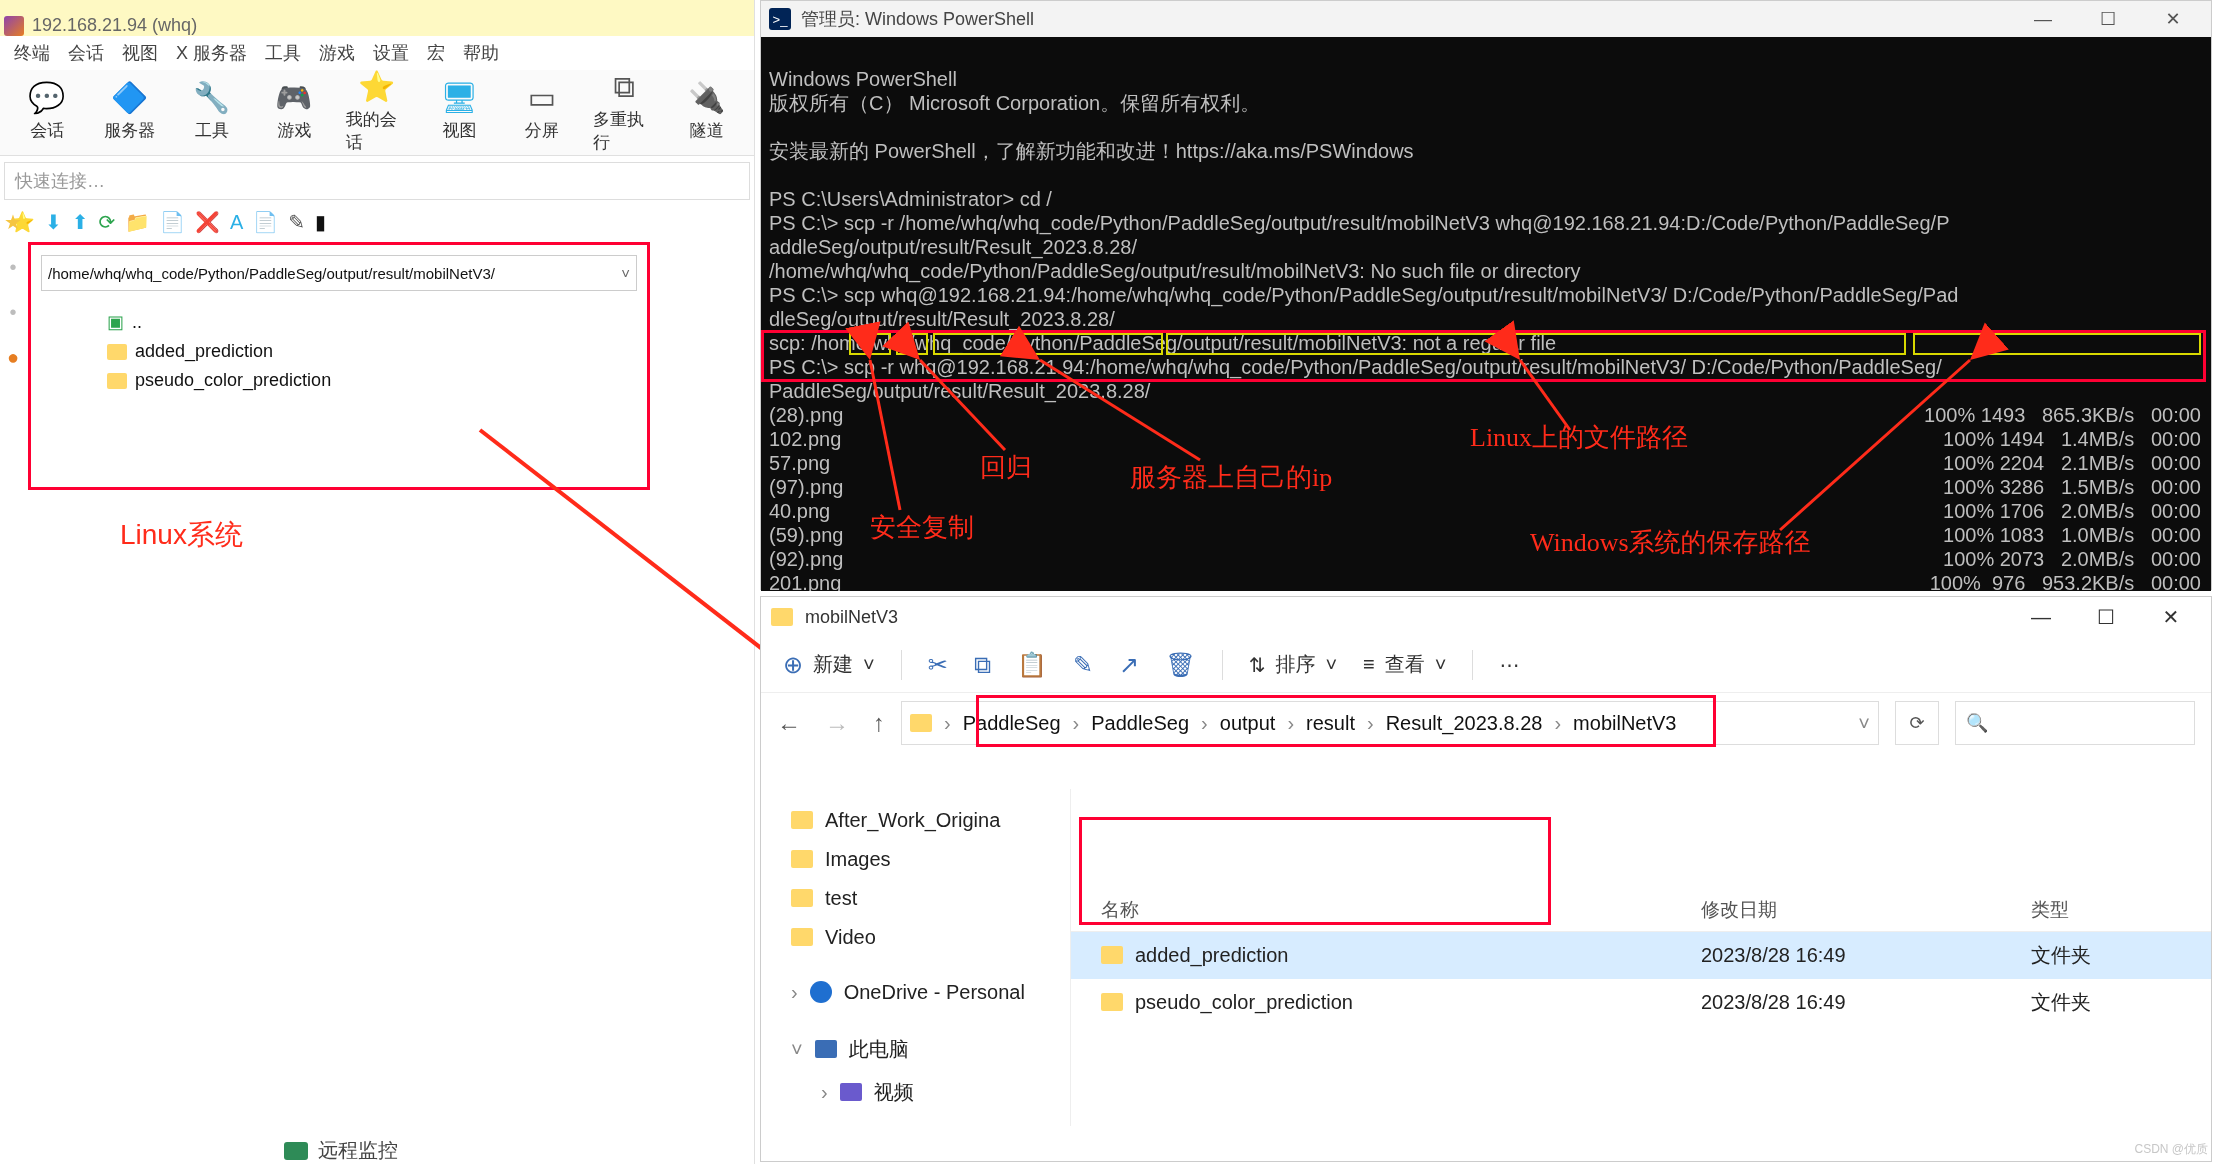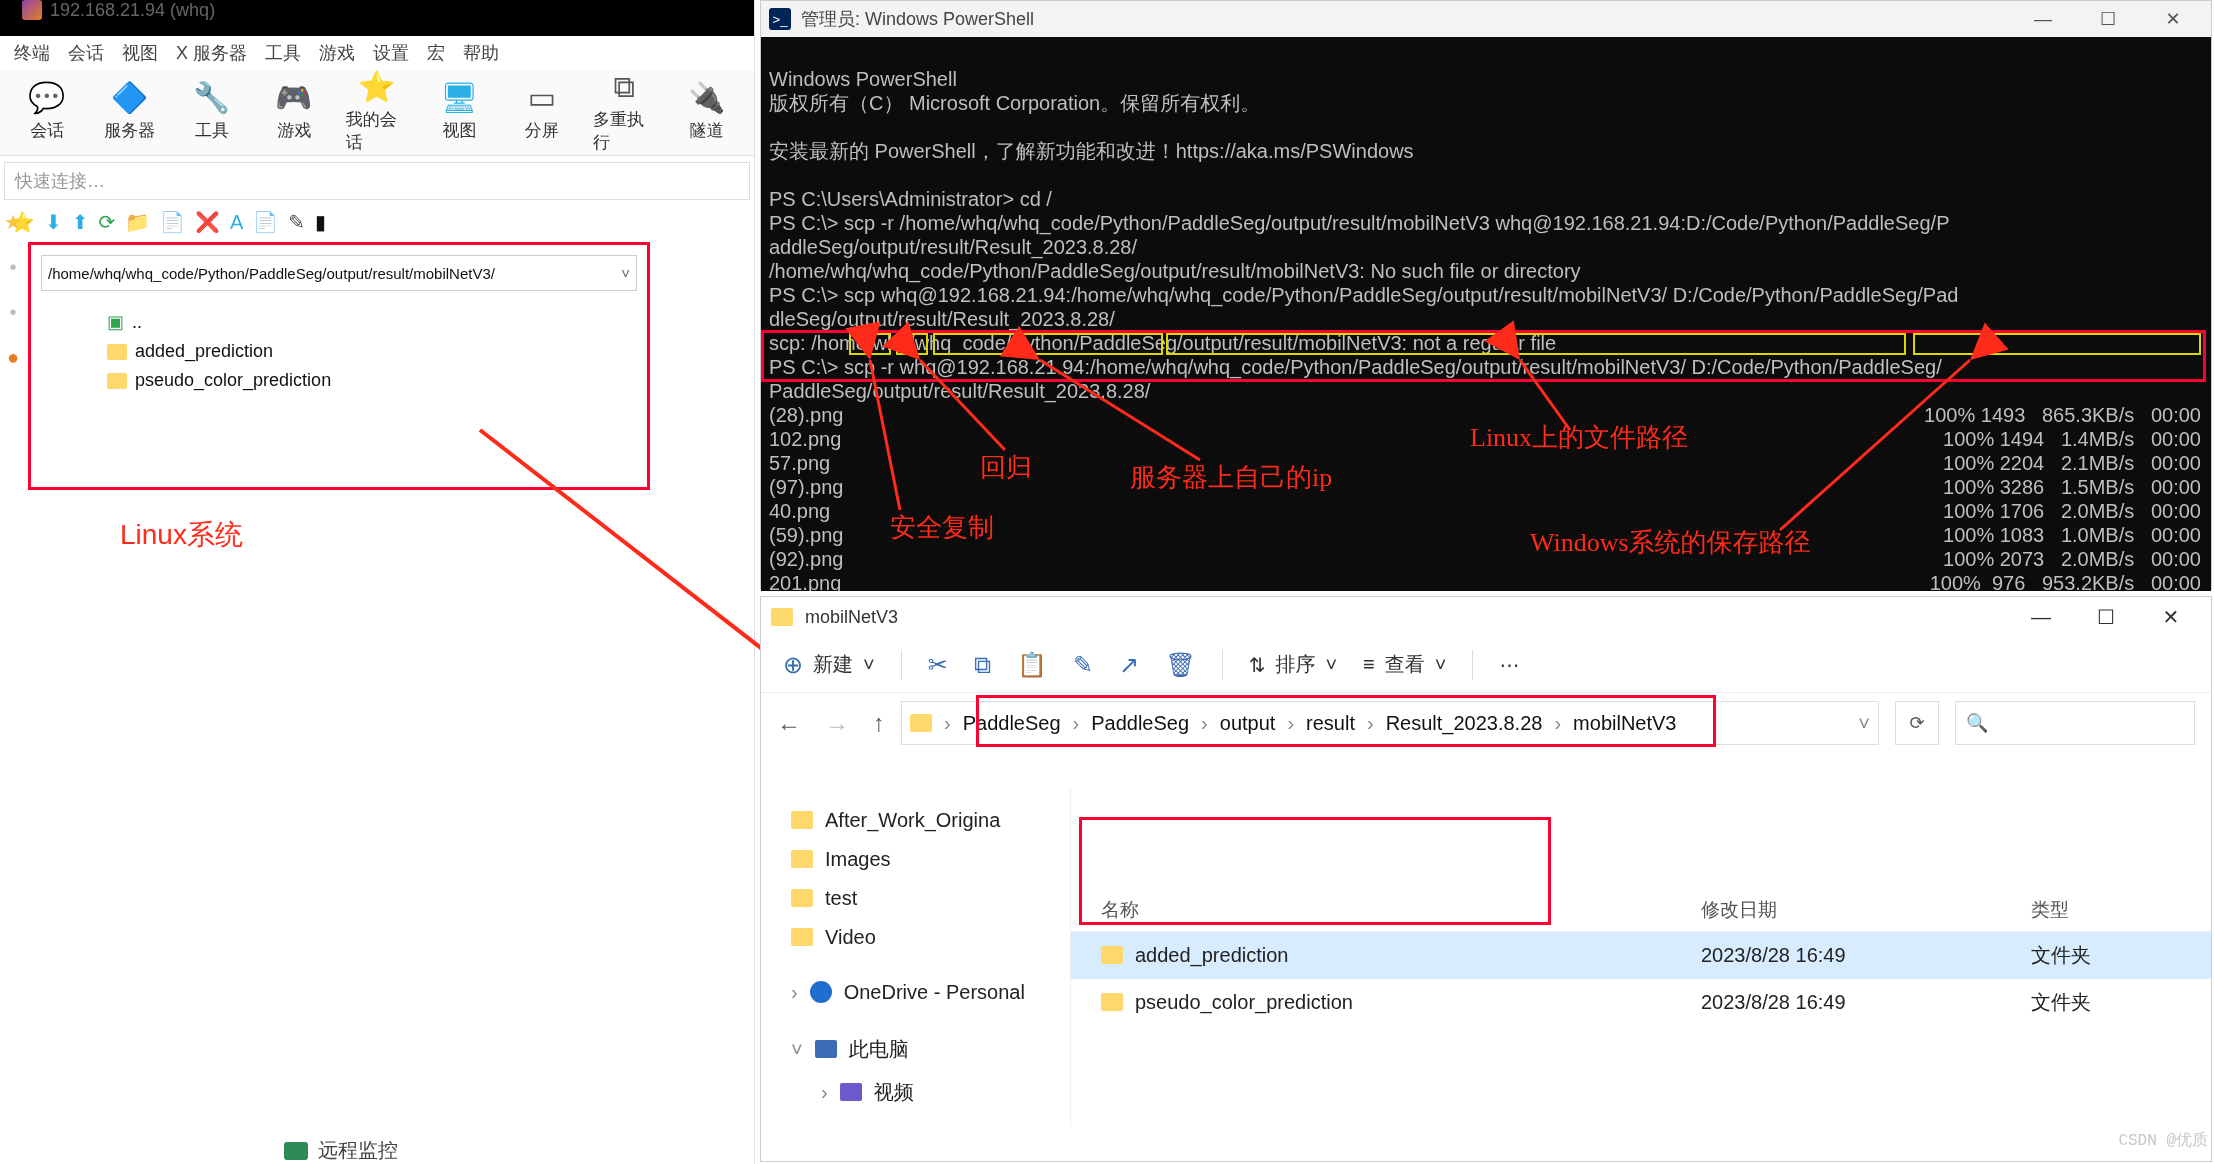--- a/index.html
+++ b/index.html
@@ -1,20 +1,20 @@
 <!DOCTYPE html>
 <html><head>
 <meta charset="utf-8">
 <style>
 * { margin:0; padding:0; box-sizing:border-box; font-family:"Microsoft YaHei","Segoe UI",sans-serif; }
 body { width:2214px; height:1164px; background:#fff; position:relative; font-size:18px; overflow:hidden; }
 
 
 .xshell { position:absolute; left:0; top:0; width:755px; height:1164px; background:#fff; border-right:1px solid #e0e0e0; }
-.xshell .titlebar { height:36px; display:flex; align-items:flex-start; padding:0 22px; gap:8px; color:#666; background:#000000; }
+.xshell .titlebar { height:36px; display:flex; align-items:flex-end; padding:0 4px; gap:8px; color:#666; background:#fef9c3; }
 .xshell .titlebar .ico { width:20px; height:20px; background:linear-gradient(135deg,#8e44ad,#e67e22); border-radius:3px; }
 .xshell .menubar { height:34px; display:flex; align-items:center; gap:2px; padding:0 6px; color:#444; font-size:18px; }
 .xshell .menubar span { padding:4px 8px; }
 .xshell .toolbar { height:86px; display:flex; gap:20px; padding:6px 16px; background:#fafafa; border-bottom:1px solid #e0e0e0; }
 .xshell .toolbar .tbtn { display:flex; flex-direction:column; align-items:center; justify-content:center; gap:6px; width:72px; font-size:17px; color:#333; }
 .xshell .toolbar .tbtn .glyph { font-size:30px; line-height:1; }
 .xshell .quick { height:38px; border:1px solid #ddd; margin:6px 4px 0 4px; display:flex; align-items:center; padding:0 10px; color:#999; }
 .xshell .iconbar { height:36px; display:flex; align-items:center; gap:10px; padding:0 10px; margin-top:4px; }
 .xshell .iconbar span { font-size:20px; }
 .filetree-box { position:absolute; left:28px; top:242px; width:622px; height:248px; border:3px solid #ff0033; background:#fff; }
@@ -75,21 +75,21 @@
 .explorer .main .row .c2{flex:0 0 330px;} .explorer .main .row .c3{flex:1;}
 .explorer .main .row .fico{width:22px;height:18px;background:#ffd86b;border-radius:2px;}
 .crumb-red{position:absolute; border:3px solid #ff0033;}
 .rows-red{position:absolute; border:3px solid #ff0033;}
 .annot-win{position:absolute; color:#ff2b1a; font-size:28px;}
 
 
 .rail{position:absolute; left:0; top:210px; width:26px; display:flex; flex-direction:column; align-items:center; gap:22px; color:#bdbdbd; font-size:20px;}
 .rail .star{color:#f5c542;}
 
-.watermark{position:absolute; right:6px; bottom:13px; color:#c7c7c7; font-size:16px;font-family:Liberation Mono, monospace;}
+.watermark{position:absolute; right:6px; bottom:6px; color:#c7c7c7; font-size:12px;}
 .statusbar{position:absolute; left:284px; bottom:0; display:flex; align-items:center; gap:10px; color:#444; font-size:20px;}
 .statusbar .mic{width:24px;height:18px;background:#2e8b57;border-radius:3px;}
 </style>
 </head>
 <body>
 
 <div class="xshell">
   <div class="titlebar">
     <div class="ico"></div>
     <span>192.168.21.94 (whq)</span>
@@ -268,21 +268,21 @@
 
   <line x1="920" y1="360" x2="1005" y2="450" stroke="#ff2b1a" stroke-width="3" marker-start="url(#ah)"></line>
 
   <line x1="1040" y1="360" x2="1200" y2="460" stroke="#ff2b1a" stroke-width="3" marker-start="url(#ah)"></line>
 
   <line x1="1520" y1="360" x2="1570" y2="430" stroke="#ff2b1a" stroke-width="3" marker-start="url(#ah)"></line>
 
   <line x1="1970" y1="360" x2="1780" y2="530" stroke="#ff2b1a" stroke-width="3" marker-start="url(#ah)"></line>
 </svg>
 </div>
-<div class="label-red" style="left:890px; top:510px;">安全复制</div>
+<div class="label-red" style="left:870px; top:510px;">安全复制</div>
 <div class="label-red" style="left:980px; top:450px;">回归</div>
 <div class="label-red" style="left:1130px; top:460px;">服务器上自己的ip</div>
 <div class="label-red" style="left:1470px; top:420px;">Linux上的文件路径</div>
 <div class="label-red" style="left:1530px; top:525px;">Windows系统的保存路径</div>
 
 <div class="explorer">
   <div class="titlebar">
     <div class="l">
         <span class="fico"></span>
         <span>mobilNetV3</span>

